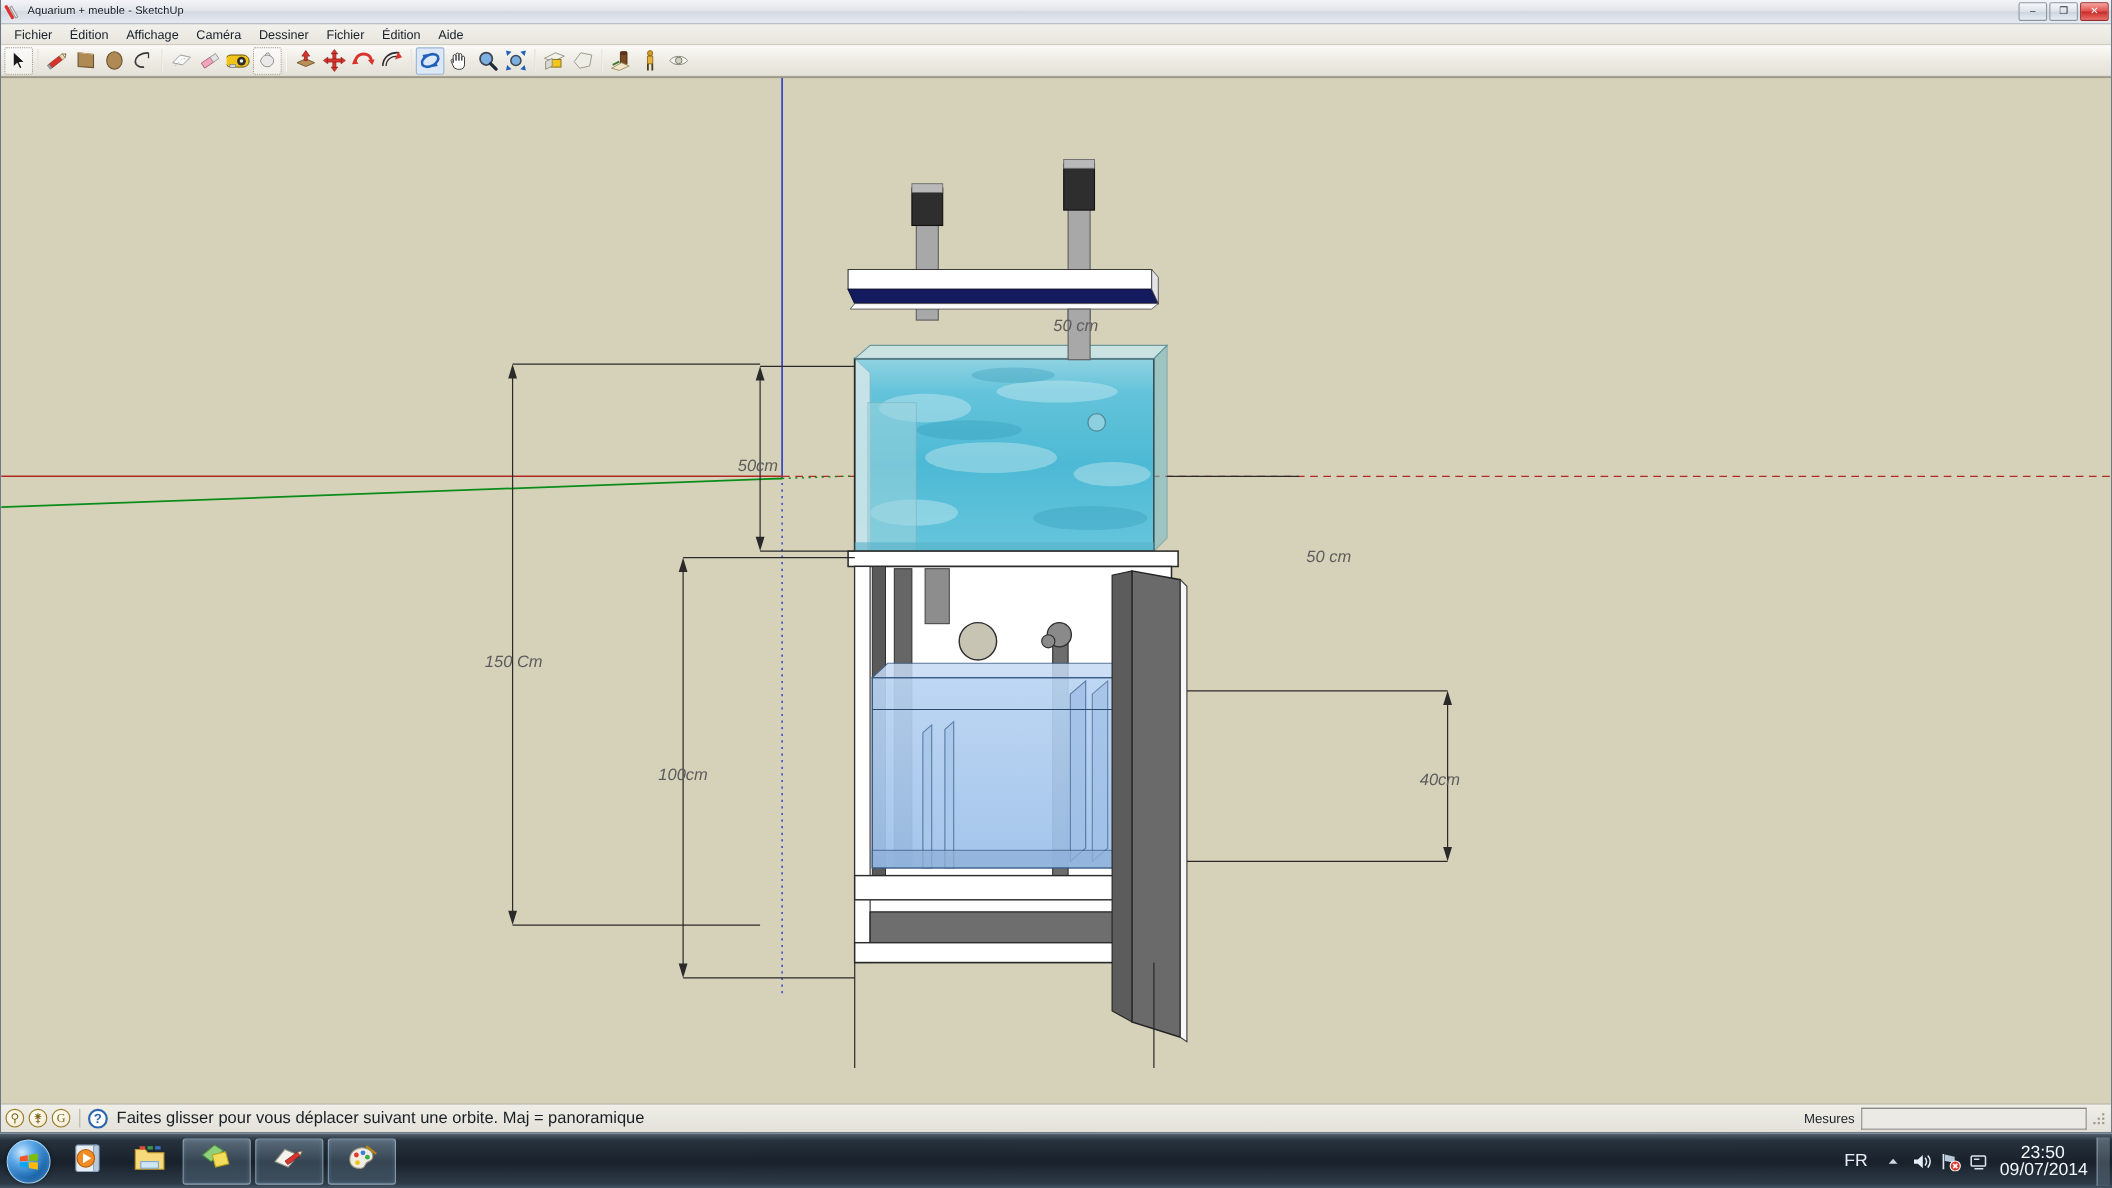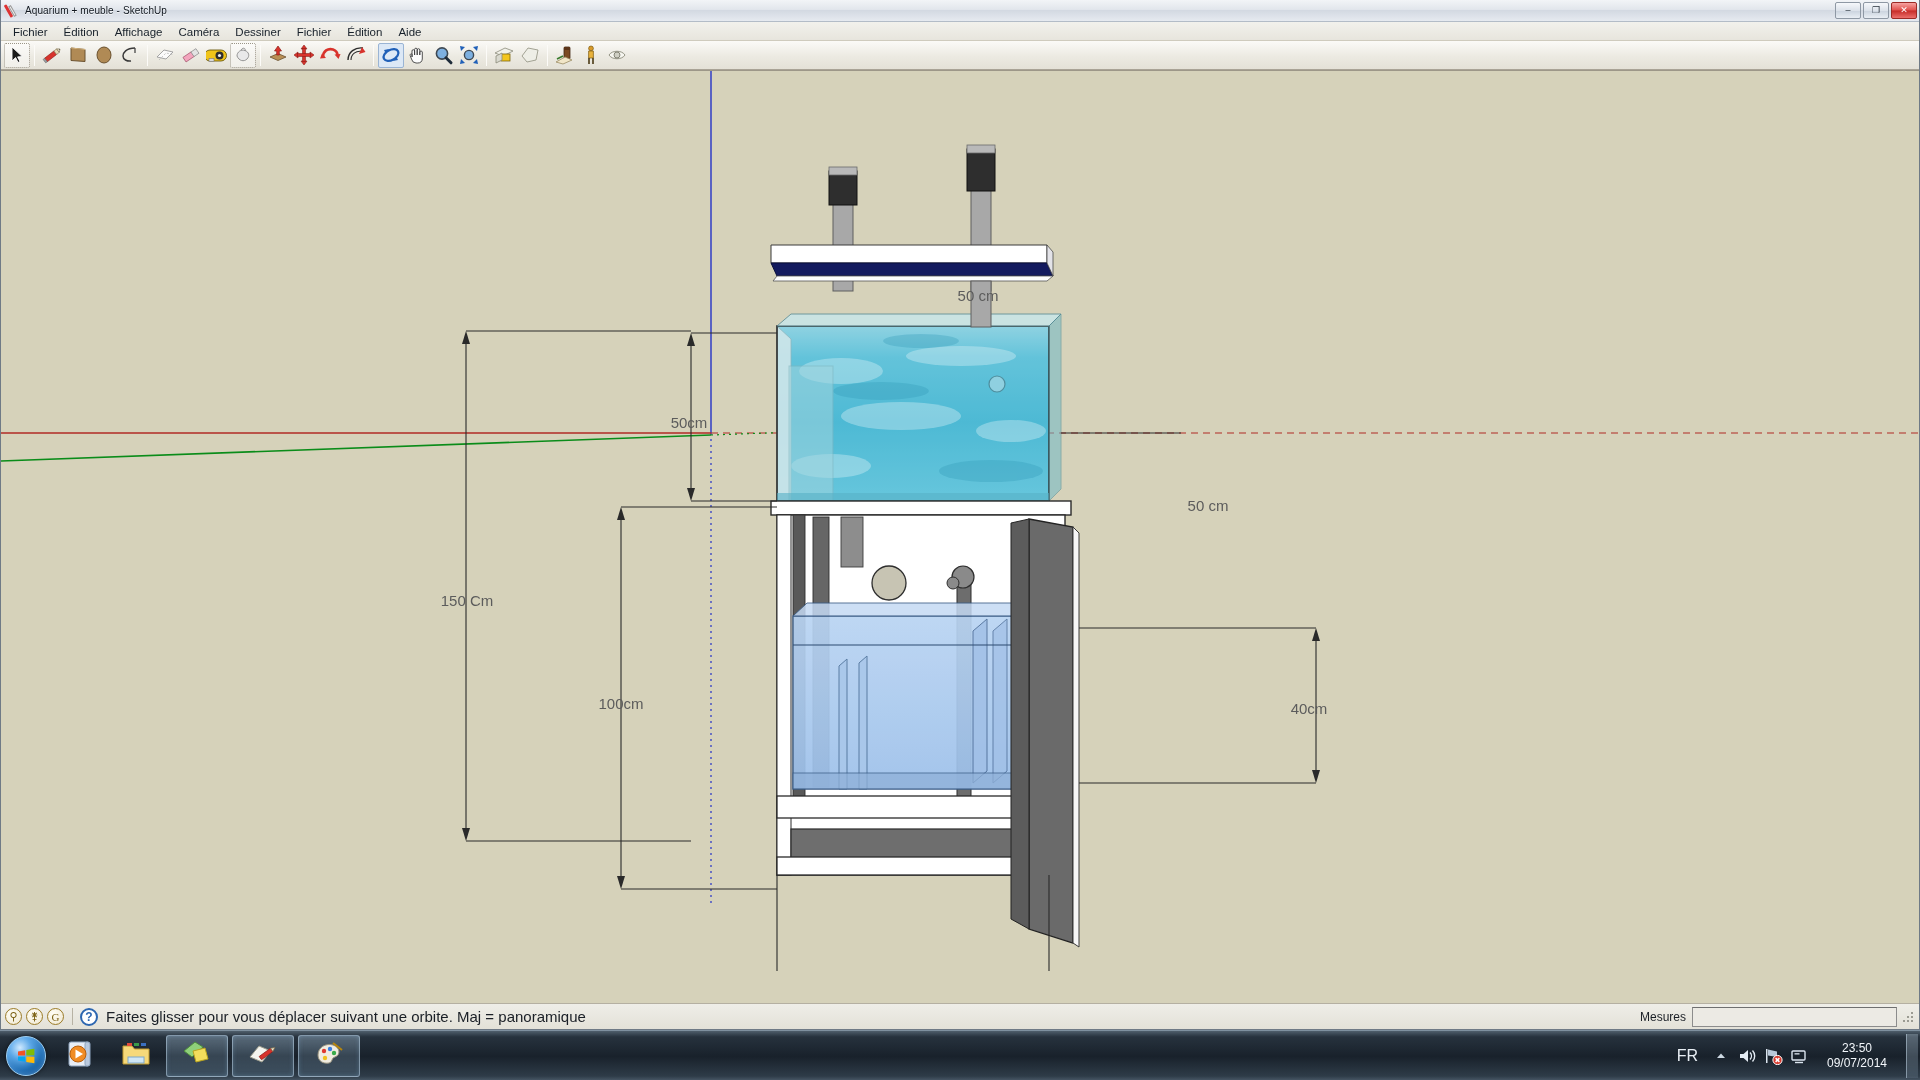--- a/index.html
+++ b/index.html
@@ -107,20 +107,21 @@
   .tb-btn.active { border: 1px dotted #9a9486; background: rgba(255,255,255,.45); }
   .tb-btn.sel { border: 1px solid #9ab4d4; background: #dce8f6; }
   .tb-btn svg { display: block; }
 
   
   .canvas-wrap {
     flex: 1 1 auto; position: relative;
     background: #d6d2ba;
     border-top: 1px solid #9d9788;
     overflow: hidden;
+    font-style: italic;
   }
   .canvas-svg { position: absolute; left: 0; top: 0; }
 
   
   .statusbar {
     height: 26px; flex: 0 0 26px;
     background: linear-gradient(180deg,#efeee8 0%, #e3e1d8 100%);
     border-top: 1px solid #b5b0a2;
     display: flex; align-items: center;
     padding: 0 4px;
@@ -184,21 +185,21 @@
     border: 1px solid rgba(190,215,235,.55);
     box-shadow: 0 0 4px rgba(150,200,240,.25) inset;
   }
   .tray {
     margin-left: auto; display: flex; align-items: center; height: 50px;
     padding-right: 2px;
   }
   .tray-lang { color: #e8eef4; font-size: 16px; margin: 0 10px 0 6px; }
   .tray-ico { width: 26px; height: 30px; display: flex; align-items: center; justify-content: center; }
   .tray-clock {
-    color: #f2f6fa; font-size: 12px; line-height: 15px; text-align: center;
+    color: #f2f6fa; font-size: 16px; line-height: 15px; text-align: center;
     margin: 0 8px 0 6px; width: 78px;
   }
   .show-desktop {
     width: 12px; height: 44px; margin-left: 2px;
     background: linear-gradient(180deg, rgba(180,200,215,.35), rgba(110,130,148,.3));
     border-left: 1px solid rgba(200,220,235,.5);
   }
 </style>
 </head>
 <body>

